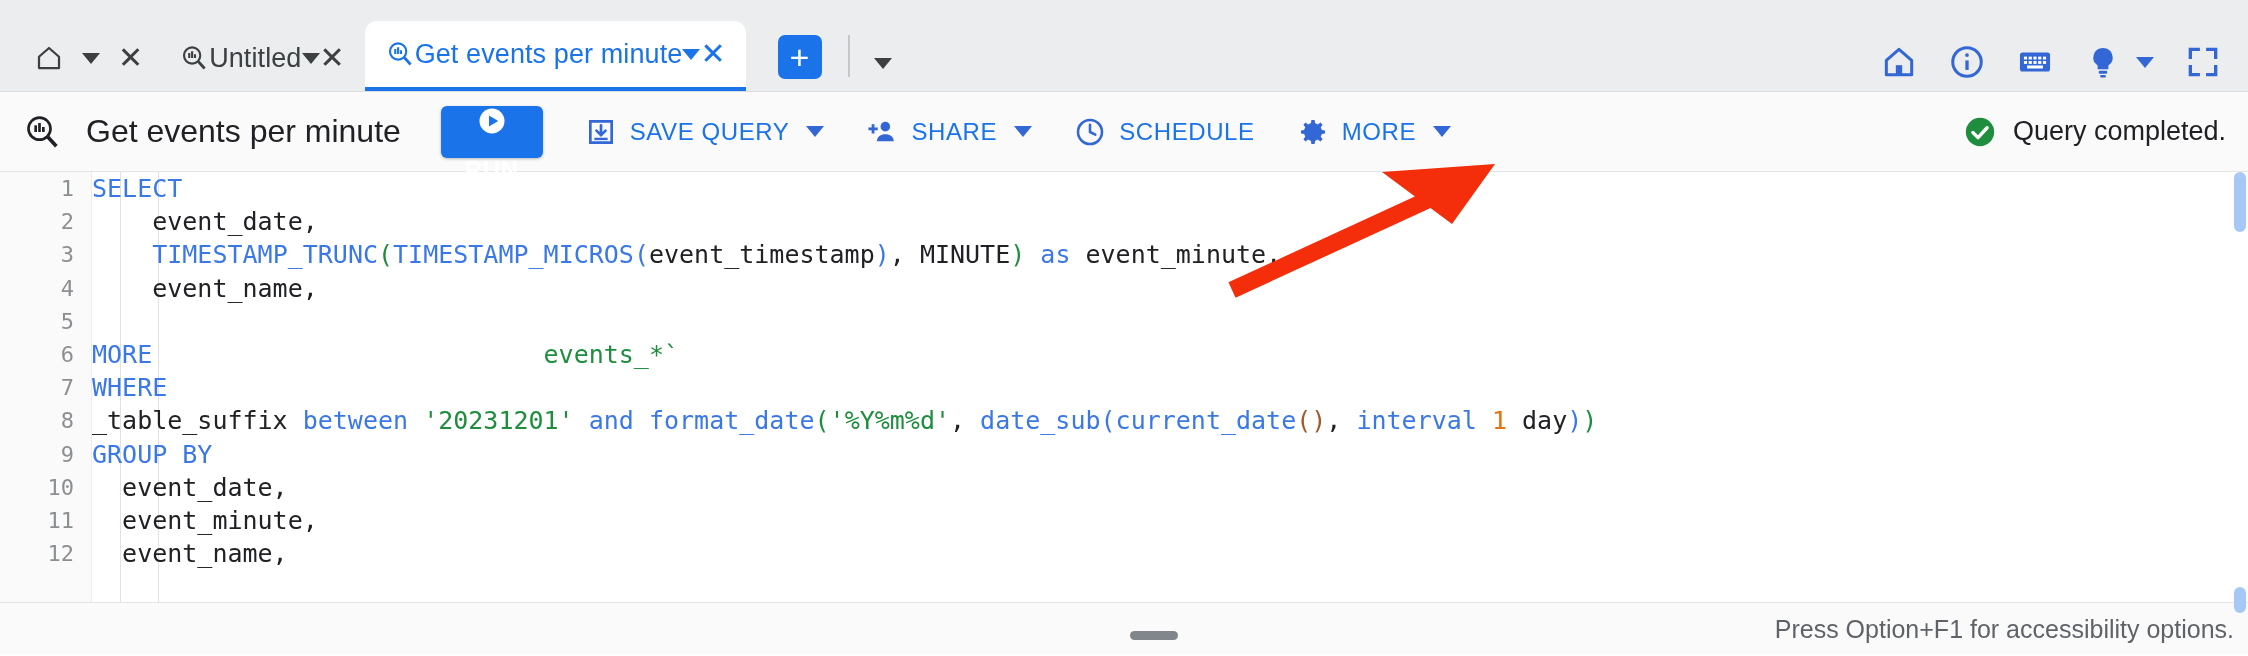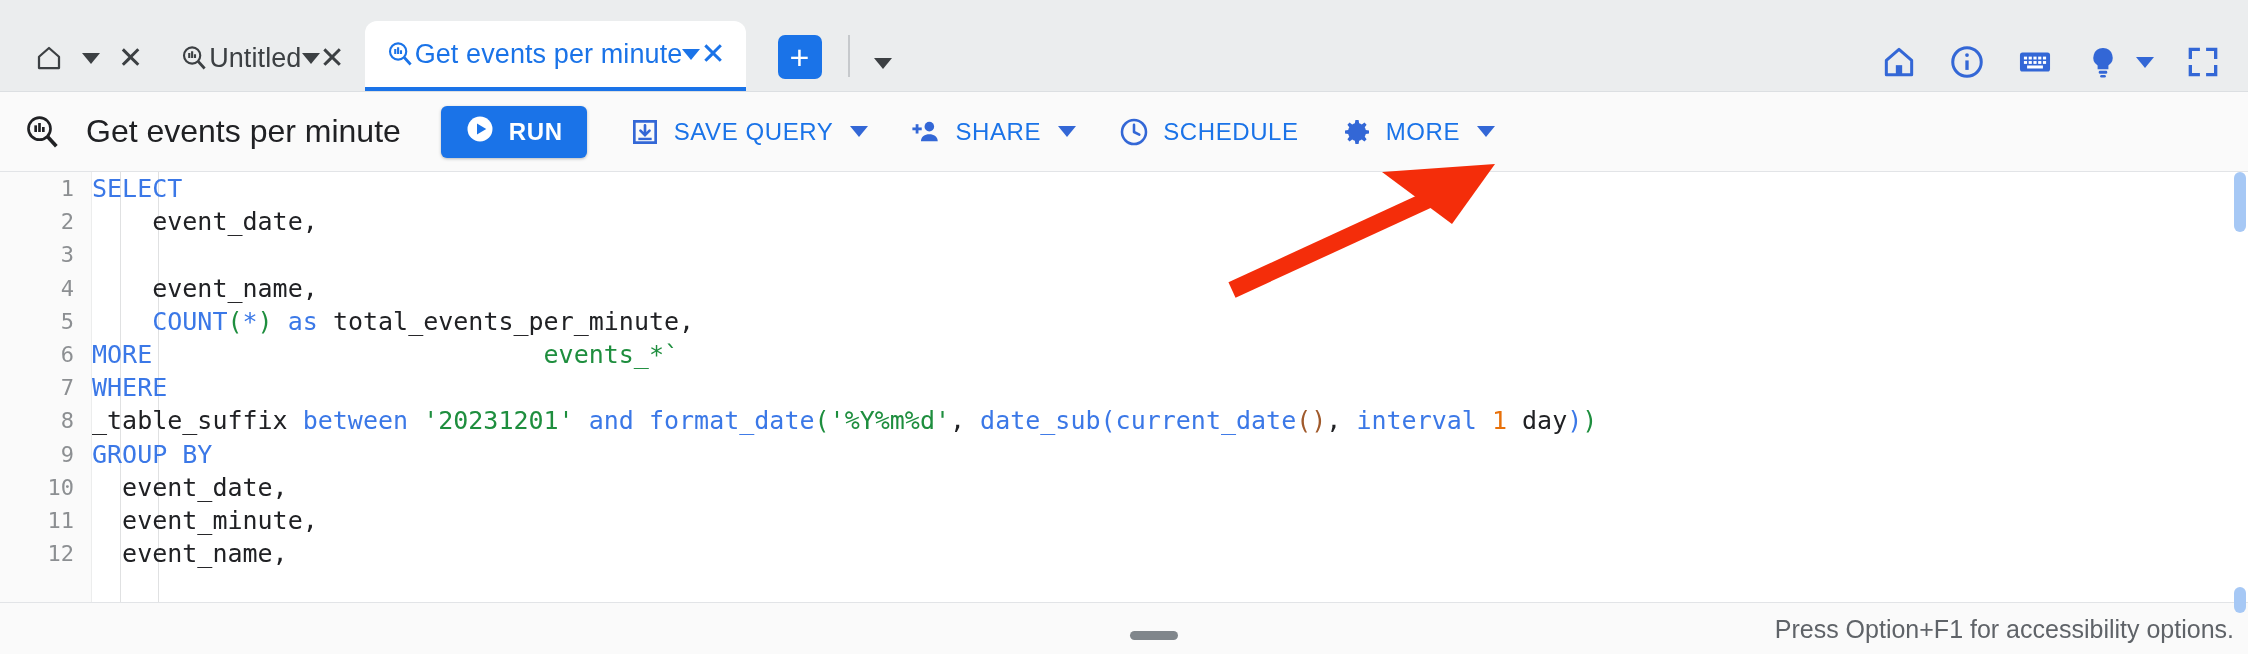--- a/index.html
+++ b/index.html
@@ -80,20 +80,21 @@
   .qtitle {
     font-size: 32px; color: #202124; margin-left: 24px; margin-right: 40px;
     white-space: nowrap;
   }
   .runbtn {
     display:flex; align-items:center; gap: 14px;
     background:#1a73e8; color:#fff;
     height: 52px; padding: 0 24px; border-radius: 6px;
     font-size: 24px; font-weight: 700; letter-spacing: .6px;
     box-shadow: 0 1px 3px rgba(60,64,67,.35);
+    flex-direction: column;
   }
   .tbtn {
     display:flex; align-items:center; gap: 13px;
     color:#1a73e8; font-size: 24px; font-weight: 400; letter-spacing: .6px;
     margin-left: 42px; white-space: nowrap;
   }
   .tbtn .ti { width: 32px; height: 32px; flex:none; }
   .tbtn .caret-blue { margin-left: 4px; }
 
   .status {
@@ -339,45 +340,54 @@
     <div class="tbtn">
       <span class="ti">
         <svg viewBox="0 0 24 24" width="32" height="32">
           <path fill="#3367d6" d="M12 8.2a3.8 3.8 0 100 7.6 3.8 3.8 0 000-7.6zm9 4.9v-2.2l-2.4-.4a6.9 6.9 0 00-.8-2l1.4-2-1.6-1.6-2 1.4a6.9 6.9 0 00-2-.8L13.2 3h-2.4l-.4 2.5a6.9 6.9 0 00-2 .8l-2-1.4L4.8 6.5l1.4 2a6.9 6.9 0 00-.8 2L3 10.9v2.2l2.4.4a6.9 6.9 0 00.8 2l-1.4 2 1.6 1.6 2-1.4a6.9 6.9 0 002 .8l.4 2.5h2.4l.4-2.5a6.9 6.9 0 002-.8l2 1.4 1.6-1.6-1.4-2a6.9 6.9 0 00.8-2z"></path>
         </svg>
       </span>
       <span>MORE</span>
       <span class="caret-blue"></span>
     </div>
 
+    <div class="status">
+      <span class="check">
+        <svg viewBox="0 0 24 24" width="34" height="34">
+          <circle cx="12" cy="12" r="10" fill="#1e8e3e"></circle>
+          <polyline points="7,12.4 10.6,16 17,9" fill="none" stroke="#fff" stroke-width="2.4" stroke-linecap="round" stroke-linejoin="round"></polyline>
+        </svg>
+      </span>
+      <span>Query completed.</span>
+    </div>
   </div>
 
   <div class="editor">
     <div class="gutter"></div>
     <div class="guide" style="left:120px;"></div>
     <div class="guide" style="left:158px;"></div>
     <div class="codearea" id="codearea">
         <div class="line">
           <span class="ln">1</span>
           <span class="code"><span class="kw">SELECT</span></span>
         </div>
         <div class="line">
           <span class="ln">2</span>
           <span class="code"><span>    event_date,</span></span>
         </div>
         <div class="line">
           <span class="ln">3</span>
+          <span class="code"><span>    </span><span class="fn">TIMESTAMP_TRUNC</span><span class="p1">(</span><span class="fn">TIMESTAMP_MICROS</span><span class="p2">(</span><span>event_timestamp</span><span class="p2">)</span><span>, MINUTE</span><span class="p1">)</span><span> </span><span class="kw">as</span><span> event_minute,</span></span>
         </div>
         <div class="line">
           <span class="ln">4</span>
           <span class="code"><span>    event_name,</span></span>
         </div>
         <div class="line">
           <span class="ln">5</span>
-          <span class="code"><span>    </span><span class="fn">COUNT</span><span class="p1">(</span><span class="p2">*</span><span class="p1">)</span><span> </span><span class="kw">as</span><span> total_events_per_minute,</span></span>
         </div>
         <div class="line">
           <span class="ln">6</span>
           <span class="code"><span class="kw">MORE</span><span>                          </span><span class="str">events_*`</span></span>
         </div>
         <div class="line">
           <span class="ln">7</span>
           <span class="code"><span class="kw">WHERE</span></span>
         </div>
         <div class="line">

